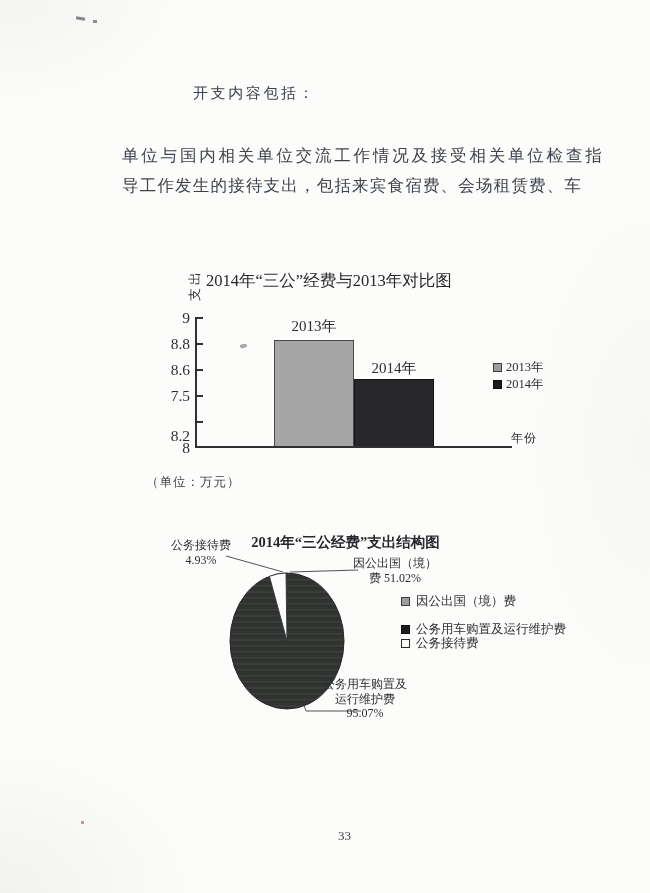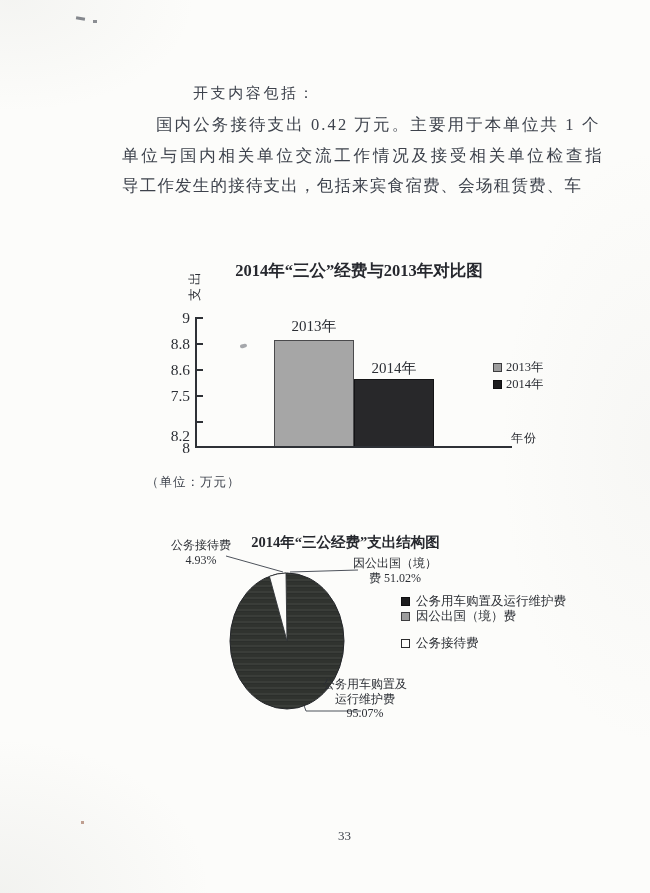--- a/index.html
+++ b/index.html
@@ -22,21 +22,21 @@
   .heading{position:absolute;left:155px;top:84px;font-size:15px;color:#3d424c;letter-spacing:2.6px;white-space:nowrap;margin-left:38px;}
   .tline{position:absolute;font-size:16.5px;color:#3d424c;white-space:nowrap;}
   .l1{left:156px;top:114px;letter-spacing:2.1px;}
   .l2{left:122px;top:145px;letter-spacing:2.8px;}
   .l3{left:122px;top:175px;letter-spacing:1.2px;}
   .l4{left:122px;top:205px;letter-spacing:2.8px;}
 
   
   .bc-ytitle{position:absolute;left:174px;top:262px;width:42px;height:46px;display:flex;align-items:center;justify-content:center;}
   .bc-ytitle span{transform:rotate(-90deg);font-size:13px;letter-spacing:3px;color:#2c2f36;white-space:nowrap;}
-  .bc-title{position:absolute;left:206px;top:260px;width:306px;text-align:center;font-size:16.5px;font-weight:bold;color:#26282e;white-space:nowrap;}
+  .bc-title{position:absolute;left:206px;top:270px;width:306px;font-size:16.5px;font-weight:normal;color:#26282e;white-space:nowrap;}
   .bc-axis-y{position:absolute;left:195px;top:317px;width:2px;height:131px;background:#2e3136;}
   .bc-axis-x{position:absolute;left:195px;top:446px;width:317px;height:2px;background:#2e3136;}
   .bc-tick{position:absolute;left:197px;width:6px;height:2px;background:#2e3136;}
   .tk1{top:317px}.tk2{top:343px}.tk3{top:369px}.tk4{top:395px}.tk5{top:421px}
   .bc-ylab{position:absolute;left:146px;width:44px;text-align:right;font-size:15.5px;color:#2b2e34;}
   .yl0{top:309px}.yl1{top:335px}.yl2{top:361px}.yl3{top:387px}.yl4{top:427px}.yl5{top:439px}
   .bar{position:absolute;box-sizing:border-box;}
   .bar2013{left:274px;top:340px;width:80px;height:106px;background:#a6a6a6;border:1px solid #4a4a4c;border-bottom:none;}
   .bar2014{left:354px;top:379px;width:80px;height:67px;background:#28282a;border:1px solid #141416;border-bottom:none;}
   .bar-label{position:absolute;font-size:15px;color:#2b2e34;text-align:center;white-space:nowrap;}
@@ -72,21 +72,20 @@
 <body>
 
 <div class="page">
 
   <div class="speck sp1"></div>
   <div class="speck sp2"></div>
   <div class="speck sp3"></div>
   <div class="speck sp4"></div>
 
   <div class="heading">开支内容包括：</div>
-  <div class="tline l1">国内公务接待支出 0.42 万元。主要用于本单位共 1 个</div>
   <div class="tline l2">单位与国内相关单位交流工作情况及接受相关单位检查指</div>
   <div class="tline l3">导工作发生的接待支出，包括来宾食宿费、会场租赁费、车</div>
 
   <div>
     <div class="bc-ytitle">
       <span>支出</span>
     </div>
     <div class="bc-title">2014年“三公”经费与2013年对比图</div>
 
     <div class="bc-axis-y"></div>
@@ -153,27 +152,27 @@
       <div>因公出国（境）</div>
       <div>费 51.02%</div>
     </div>
     <div class="callout co3">
       <div>公务用车购置及</div>
       <div>运行维护费</div>
       <div>95.07%</div>
     </div>
 
     <div class="pc-legend">
+      <div class="pc-leg-row pcr1">
+        <span class="pc-sq sq-gray"></span>
+        <span class="pc-leg-txt">因公出国（境）费</span>
+      </div>
       <div class="pc-leg-row">
         <span class="pc-sq sq-black"></span>
         <span class="pc-leg-txt">公务用车购置及运行维护费</span>
-      </div>
-      <div class="pc-leg-row pcr1">
-        <span class="pc-sq sq-gray"></span>
-        <span class="pc-leg-txt">因公出国（境）费</span>
       </div>
       <div class="pc-leg-row">
         <span class="pc-sq sq-white"></span>
         <span class="pc-leg-txt">公务接待费</span>
       </div>
     </div>
   </div>
 
   <div class="pgnum">33</div>
 </div>

